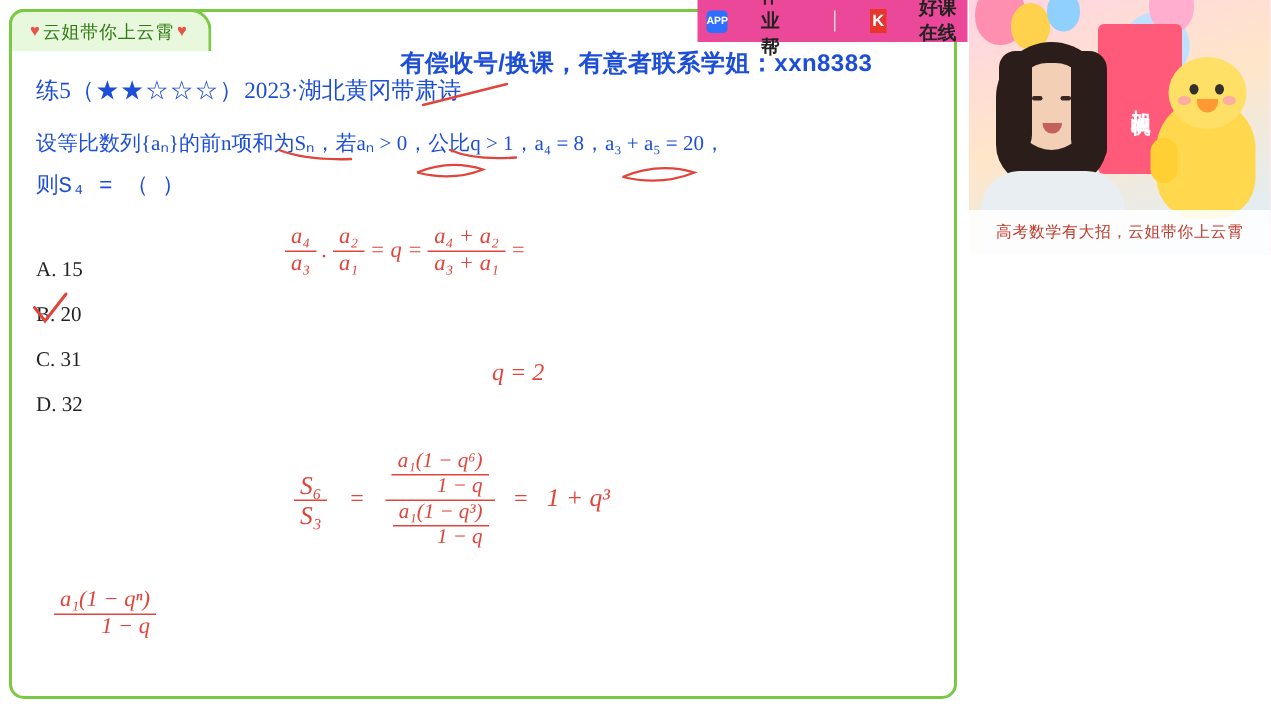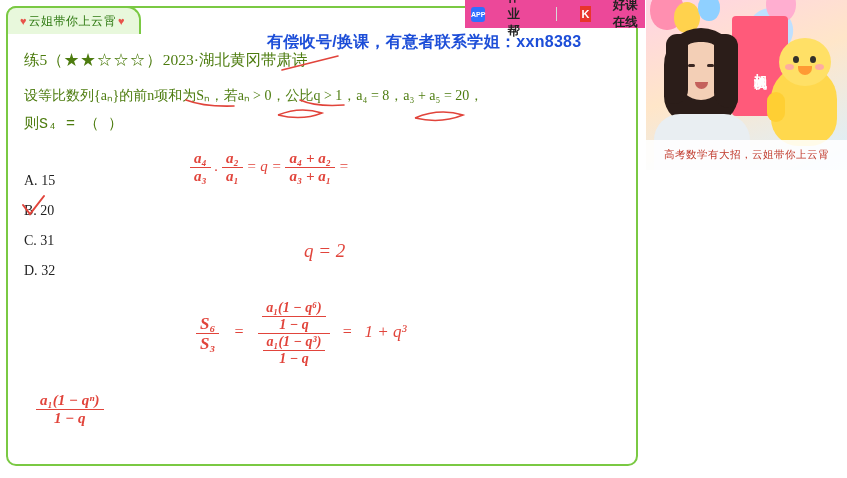--- a/index.html
+++ b/index.html
@@ -46,21 +46,21 @@
     font-size: 12px;
     color: #2f7a12;
     white-space: nowrap;
   }
   #board-tab .heart { color: #e8534a; font-size: 11px; }
   #board-tab .tab-text { margin: 4px 2px; letter-spacing: .5px; }
 
   
   .prob {
     position: absolute;
-    color: #4d7c0f;
+    color: #1d4ed8;
     font-family: "Liberation Serif", serif;
     white-space: nowrap;
   }
   #prob-title {
     left: 24px; top: 50px;
     font-size: 15.5px;
   }
   #prob-title .stars { letter-spacing: 1px; }
   #prob-body1 {
     left: 24px; top: 85px;
@@ -90,24 +90,23 @@
   
   .hw {
     position: absolute;
     color: #e1443b;
     font-family: "Liberation Serif", serif;
     font-style: italic;
     white-space: nowrap;
   }
   .frac {
     display: inline-block;
-    text-align: center;
+    text-align: right;
     vertical-align: middle;
     line-height: 1.15;
-    font-weight: bold;
   }
   .frac .num { display: block; padding: 0 4px; }
   .frac .den { display: block; border-top: 1.6px solid #e1443b; padding: 0 4px; }
 
   
   #promo {
     position: absolute;
     left: 267px; top: 32px;
     font-family: "Liberation Sans", sans-serif;
     font-weight: bold;
@@ -320,21 +319,21 @@
     <span>=</span>
     <span>q</span>
     <span>=</span>
     <span class="frac">
       <span class="num">a₄ + a₂</span>
       <span class="den">a₃ + a₁</span>
     </span>
     <span>=</span>
   </div>
 
-  <div class="hw" style="left:304px; top:240px; font-size:19px;">q = 2</div>
+  <div class="hw" style="left:328px; top:240px; font-size:16px;">q = 2</div>
 
   <div class="hw" style="left:196px; top:300px; font-size:16px;">
     <span class="frac" style="font-size:17px;">
       <span class="num">S₆</span>
       <span class="den">S₃</span>
     </span>
     <span style="margin:0 10px;">=</span>
     <span class="frac" style="font-size:14px;">
       <span class="num">
         <span class="frac">

